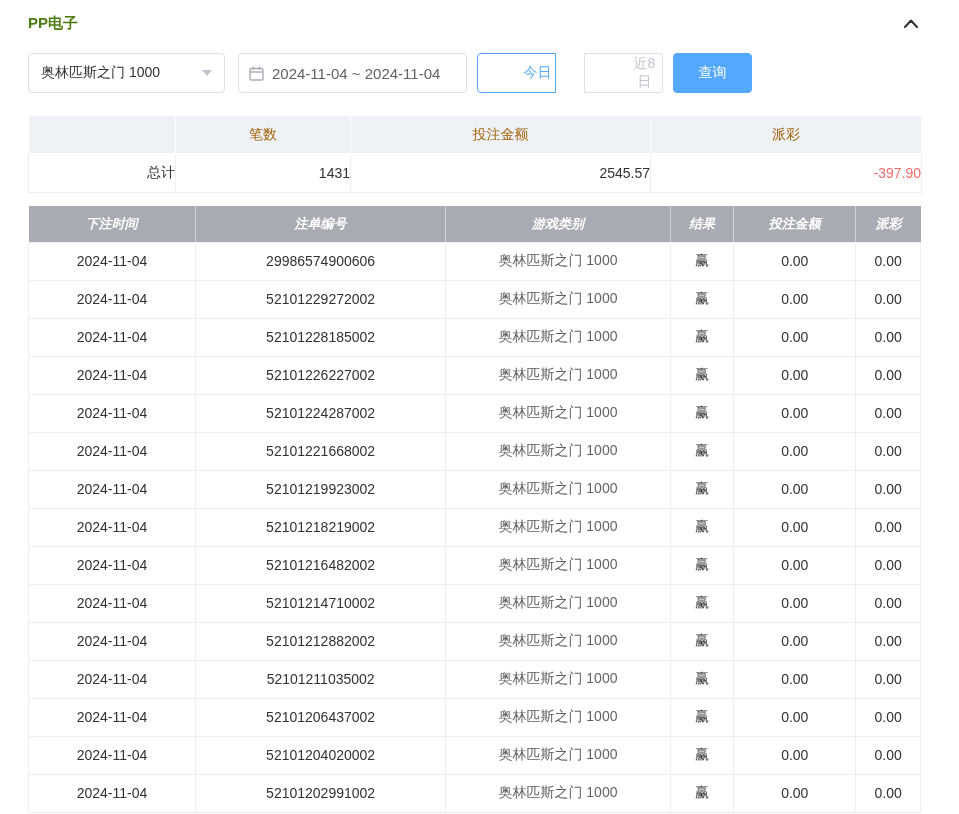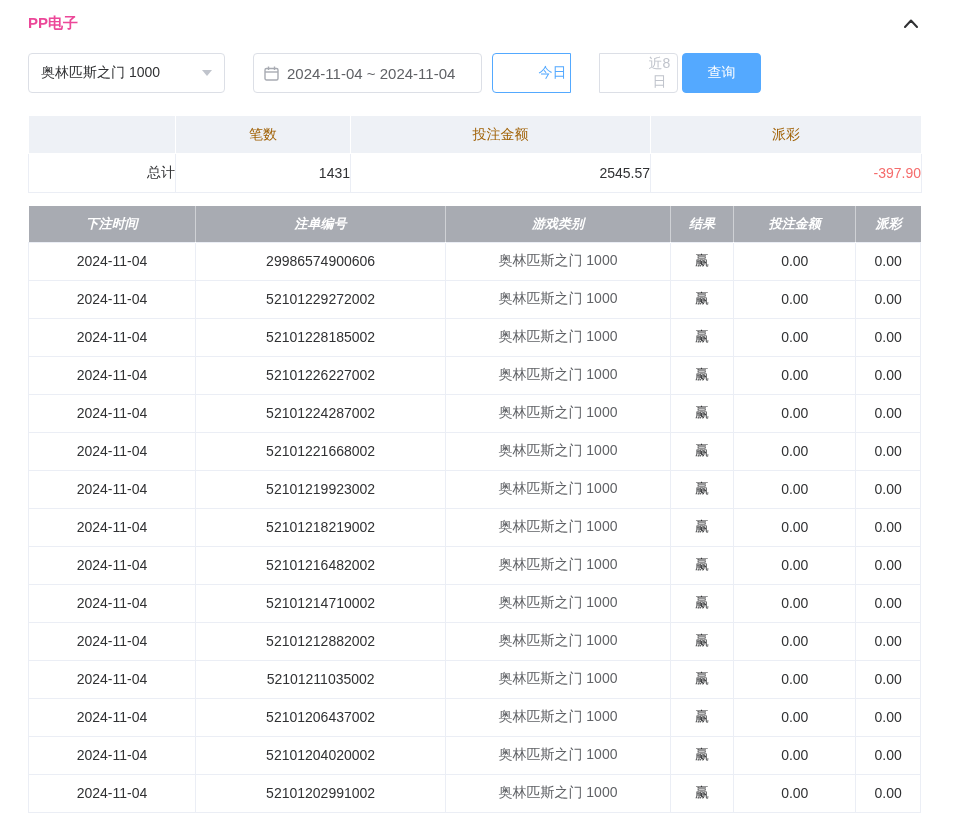--- a/index.html
+++ b/index.html
@@ -9,39 +9,39 @@
     color: #303133;
     font-size: 14px;
   }
   .page { padding: 10px 0 0 28px; width: 921px; }
 
   
   .panel-header {
     width: 893px; height: 26px;
     display: flex; align-items: center; justify-content: space-between;
   }
-  .panel-title { font-size: 15px; font-weight: 700; color: #ec4899; }
+  .panel-title { font-size: 15px; font-weight: 700; color: #4d7c0f; }
   .chevron-btn { width: 20px; height: 20px; display: flex; align-items: center; justify-content: center; cursor: pointer; }
 
   
   .filter-row { margin-top: 17px; display: flex; align-items: center; }
   .select-box {
     width: 197px; height: 40px;
     border: 1px solid #dcdfe6; border-radius: 4px;
     display: flex; align-items: center; justify-content: space-between;
     padding: 0 12px; background: #fff; cursor: pointer;
   }
   .select-box .sel-text { color: #303133; font-size: 14px; white-space: nowrap; }
   .caret-down {
     width: 0; height: 0;
     border-left: 5px solid transparent; border-right: 5px solid transparent;
     border-top: 6px solid #c0c4cc;
   }
   .date-box {
-    margin-left: 28px;
+    margin-left: 13px;
     width: 229px; height: 40px;
     border: 1px solid #dcdfe6; border-radius: 4px;
     display: flex; align-items: center;
     padding: 0 10px; background: #fff; cursor: pointer;
   }
   .date-box .date-text { color: #606266; font-size: 15px; margin-left: 8px; white-space: nowrap; }
 
   .btn-group { margin-left: 10px; display: flex; }
   .qbtn {
     width: 79px; height: 40px;
@@ -53,21 +53,21 @@
     padding-left: 42px;
   }
   .qbtn:first-child { margin-left: 0; border-radius: 4px 0 0 4px; }
   .qbtn:last-child { border-radius: 0 4px 4px 0; margin-left: 28px; }
   .qbtn.active {
     color: var(--accent, #54a9ff);
     border-color: var(--accent, #54a9ff);
     position: relative; z-index: 2;
   }
   .search-btn {
-    margin-left: 4px;
+    margin-left: 10px;
     width: 79px; height: 40px;
     background: var(--accent, #54a9ff);
     border: 1px solid var(--accent, #54a9ff);
     border-radius: 4px;
     color: #fff; font-size: 14px; cursor: pointer;
     font-family: inherit;
   }
 
   
   table { border-collapse: collapse; table-layout: fixed; }

